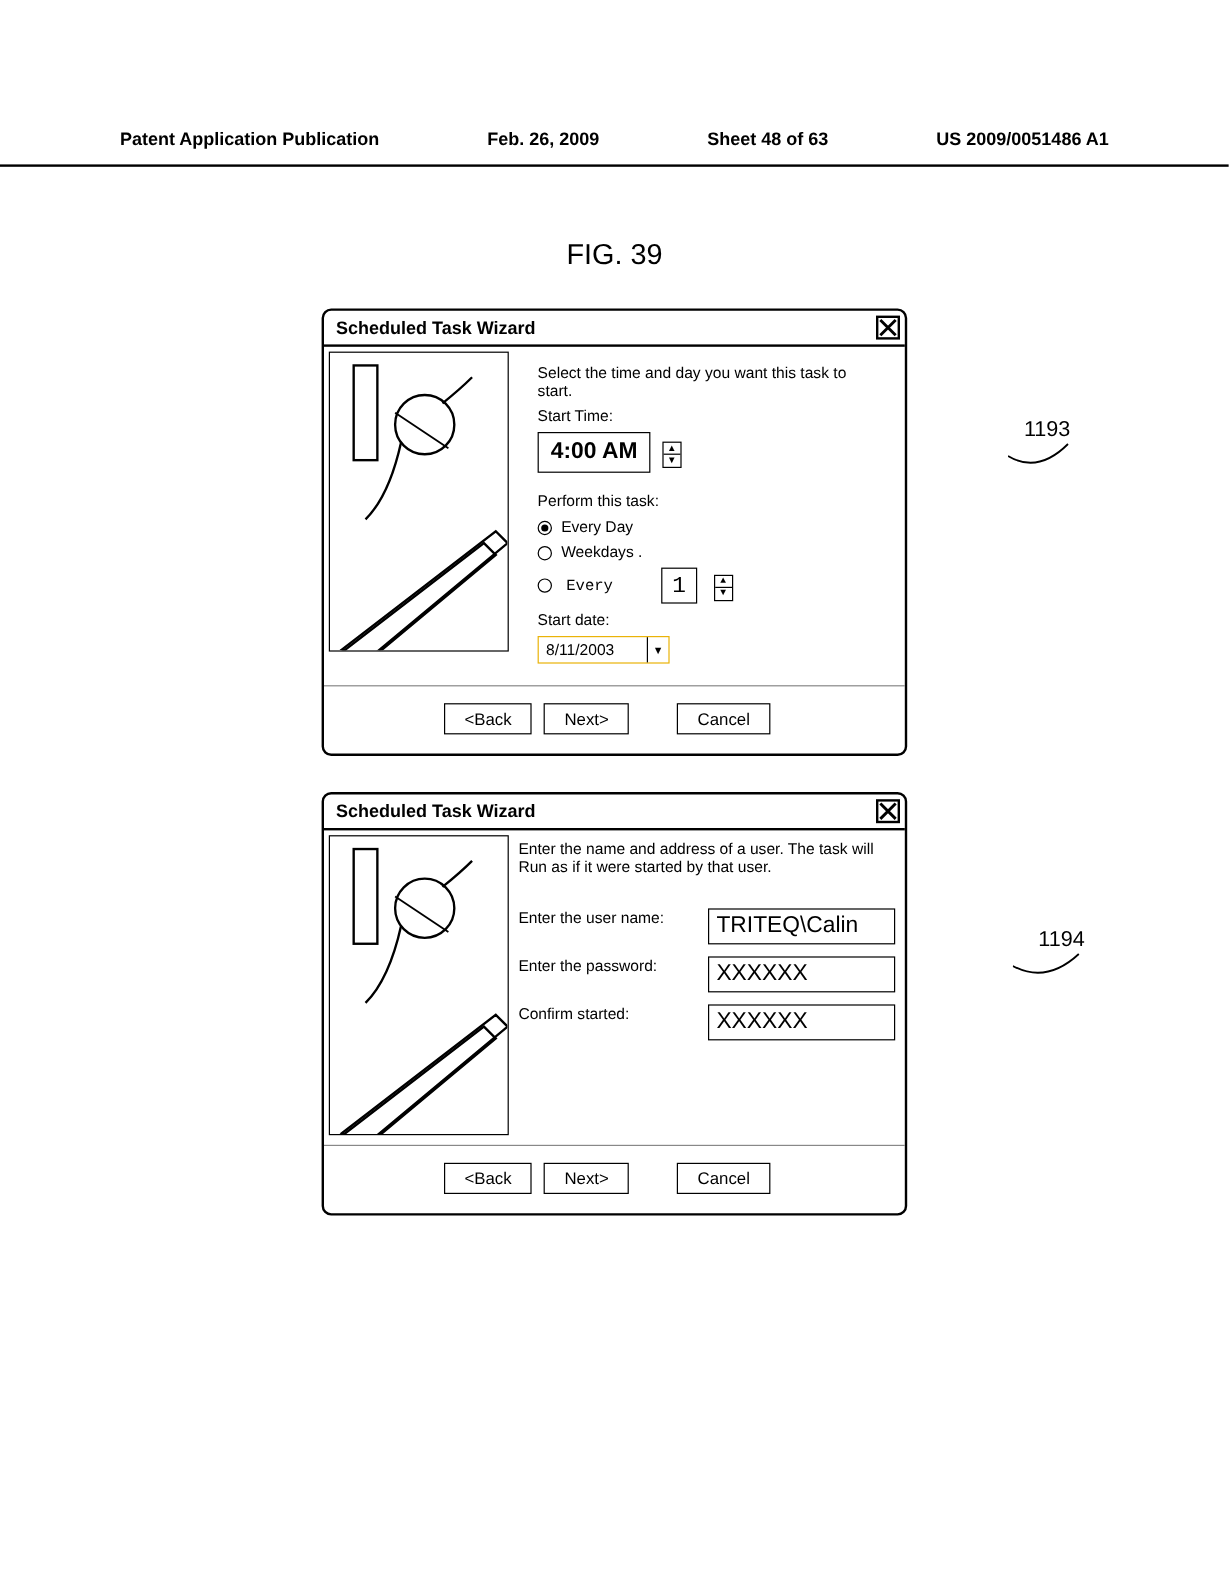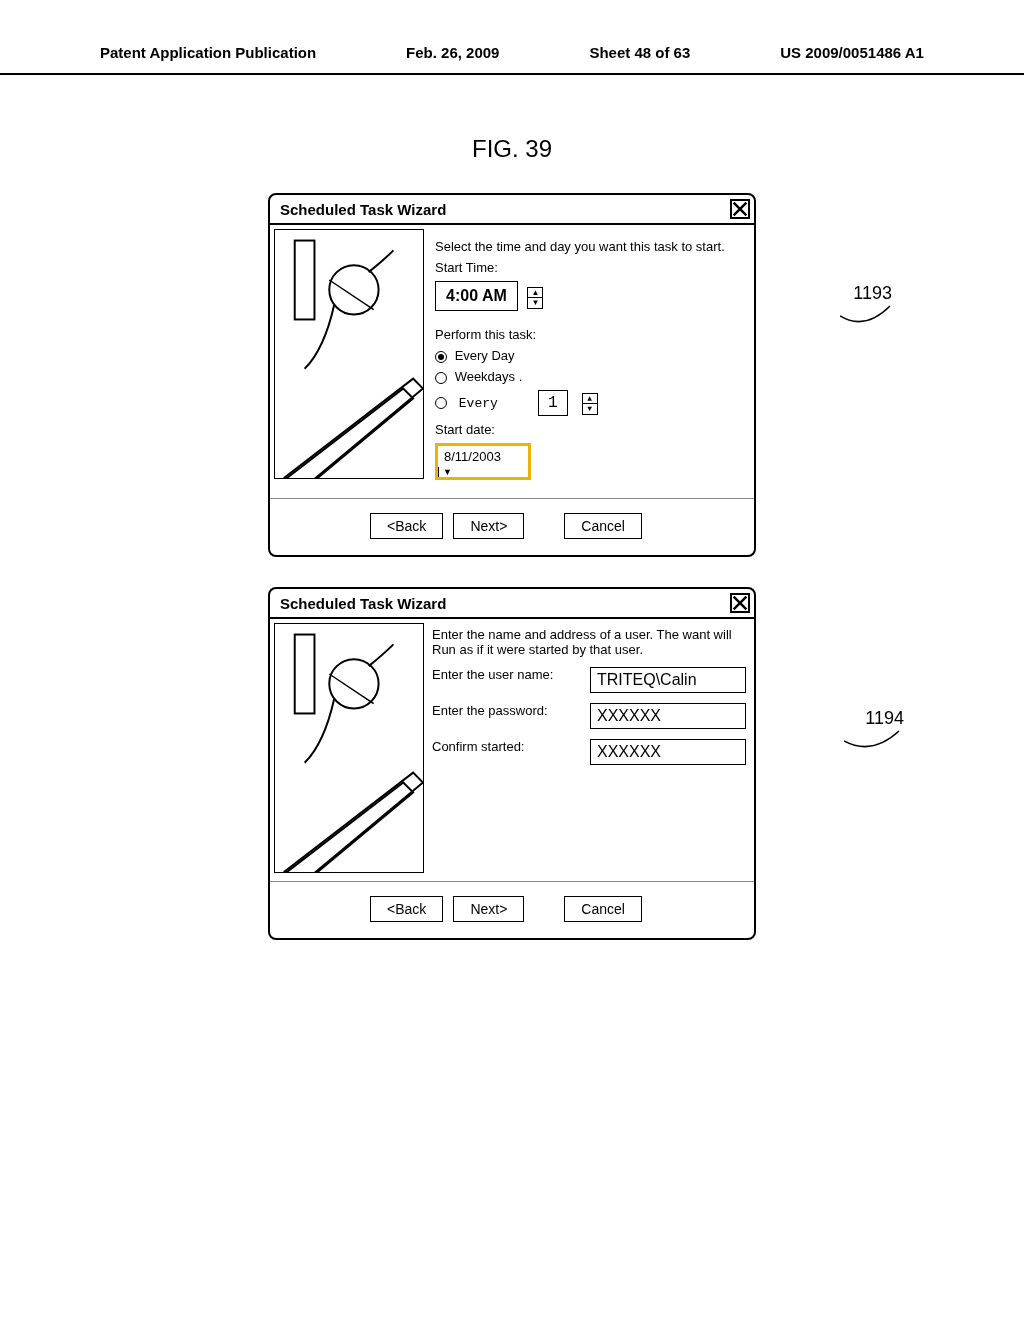--- a/index.html
+++ b/index.html
@@ -6,21 +6,21 @@
     body {
       font-family: Arial, Helvetica, sans-serif;
       background: #fff;
       width: 1024px;
       height: 1320px;
       position: relative;
     }
     .page-header {
       display: flex;
       justify-content: space-between;
-      padding: 44px 100px 12px 100px;
+      padding: 108px 100px 12px 100px;
       font-size: 15px;
       font-weight: bold;
       border-bottom: 2px solid #000;
       margin: 0 0 0 0;
     }
     .fig-label {
       text-align: center;
       font-size: 24px;
       margin: 60px 0 30px 0;
     }
@@ -51,45 +51,45 @@
     .dialog-body { display: flex; }
     .side-image {
       width: 150px; height: 250px;
       border: 1px solid #000;
       margin: 4px;
       position: relative;
       overflow: hidden;
     }
     .side-image svg { width: 100%; height: 100%; }
     .content { flex: 1; padding: 8px 8px 8px 4px; font-size: 13px; }
-    .row { margin: 6px 3px; }
+    .row { margin: 6px 16px; }
     .field-input {
       border: 1px solid #000; padding: 3px 6px;
-      font-size: 16px; display: inline-block; min-width: 80px;
+      font-size: 19px; display: inline-block; min-width: 80px;
       background: #fff;
     }
     .spin {
       display: inline-flex; flex-direction: column; vertical-align: middle;
       border: 1px solid #000; margin-left: 6px;
     }
     .spin div {
       width: 14px; height: 10px; font-size: 8px; line-height: 10px; text-align: center;
       border-bottom: 1px solid #000;
     }
     .spin div:last-child { border-bottom: none; }
     .radio { display:inline-block; width:12px; height:12px; border:1.5px solid #000; border-radius:50%; vertical-align: middle; margin-right:4px; position:relative;}
     .radio.checked::after { content:''; position:absolute; width:6px; height:6px; background:#000; border-radius:50%; top:2px; left:2px;}
-    .dropdown { display:inline-flex; border:3px solid #eab308;flex-direction:column;}
+    .dropdown { display:inline-flex; border:1px solid #eab308;}
     .dropdown .val { padding:3px 6px; min-width:90px; font-size:13px;}
     .dropdown .arrow { width:18px; display:flex; align-items:center; justify-content:center; border-left:1px solid #000; font-size:9px;}
     .btn-row { display:flex; justify-content:center; gap:10px; padding:14px 12px 16px 0; border-top:1px solid #888; margin-top:4px;}
     .btn { border:1px solid #000; padding:4px 16px; font-size:14px; min-width:68px; text-align:center;}
     .callout { position:absolute; font-size:18px; }
     .callout-curve { position:absolute;}
-    .form-grid { display:grid; grid-template-columns: 1fr 1fr; gap:10px 8px; margin-top:10px;}
+    .form-grid { display:grid; grid-template-columns: 1fr 1fr; gap:10px 8px; margin-top:27px;}
     .form-grid .field-input { width: 156px; min-width: 0;}
   </style>
 </head>
 <body>
 
 <div class="page-header">
   <span>Patent Application Publication</span>
   <span>Feb. 26, 2009</span>
   <span>Sheet 48 of 63</span>
   <span>US 2009/0051486 A1</span>
@@ -190,21 +190,21 @@
         <rect x="20" y="10" width="20" height="80" fill="none" stroke="#000" stroke-width="2"></rect>
         <circle cx="80" cy="60" r="25" fill="none" stroke="#000" stroke-width="2"></circle>
         <path d="M95 42 Q 110 30 120 20" fill="none" stroke="#000" stroke-width="2"></path>
         <path d="M 60 75 Q 50 120 30 140" fill="none" stroke="#000" stroke-width="2"></path>
         <path d="M 10 250 L 140 150 L 150 160 L 30 260 Z" fill="none" stroke="#000" stroke-width="2"></path>
         <path d="M 0 260 L 130 160 L 140 170 L 20 270 Z" fill="none" stroke="#000" stroke-width="2"></path>
         <line x1="55" y1="50" x2="100" y2="80" stroke="#000" stroke-width="1.5"></line>
       </svg>
     </div>
     <div class="content">
-      <div>Enter the name and address of a user. The want will</div>
+      <div>Enter the name and address of a user. The task will</div>
       <div>Run as if it were started by that user.</div>
       <div class="form-grid">
         <span>Enter the user name:</span>
         <span class="field-input">TRITEQ\Calin</span>
         <span>Enter the password:</span>
         <span class="field-input">XXXXXX</span>
         <span>Confirm started:</span>
         <span class="field-input">XXXXXX</span>
       </div>
       <div style="height:70px;"></div>

